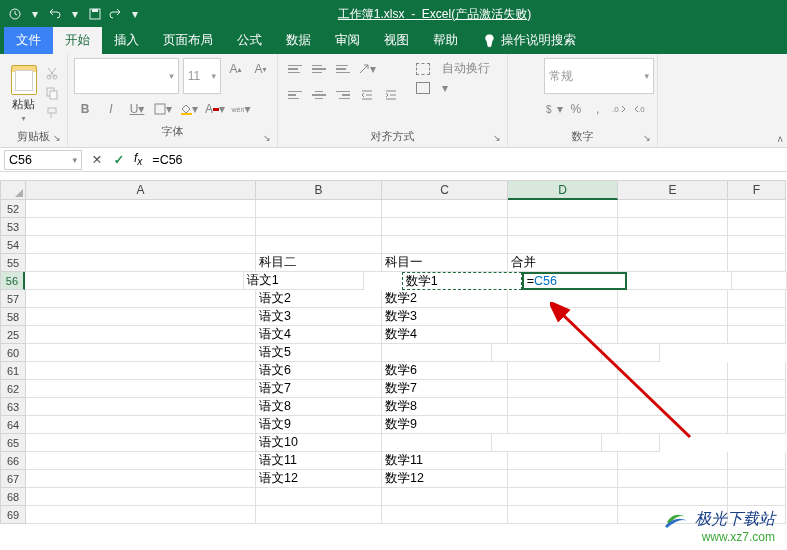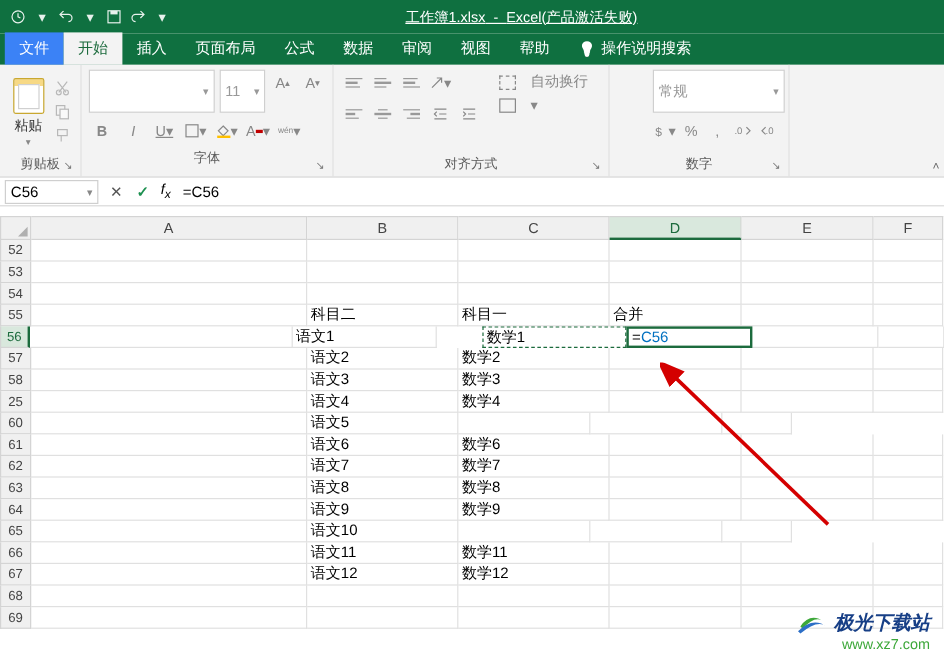--- a/index.html
+++ b/index.html
@@ -91,21 +91,21 @@
 .cell.active { border: 2px solid #1c6b3d; position: relative; }
 .ref-blue { color: #0070c0; }
 .marching { border: 1.5px dashed #1c6b3d !important; margin-left: 38px; }
 
 
 .arrow { position: absolute; left: 550px; top: 302px; pointer-events: none; }
 
 
 .wmk { position: absolute; right: 12px; bottom: 6px; text-align: right; font-size: 12px; }
 .wmk-logo { display: flex; align-items: center; gap: 4px; justify-content: flex-end; }
-.wmk-title { font-size: 16px; font-weight: bold; font-style: italic; color: #173f86; }
+.wmk-title { font-size: 16px; font-weight: normal; font-style: italic; color: #173f86; }
 .wmk-url { color: #3da83a; }
 </style>
 </head>
 <body>
 
 <div class="titlebar">
   <div class="tb-left">
     <span class="tb-icon">
         <svg width="12" height="12" viewBox="0 0 12 12">
           <circle cx="6" cy="6" r="5" fill="none" stroke="#fff" stroke-width="1"></circle>

